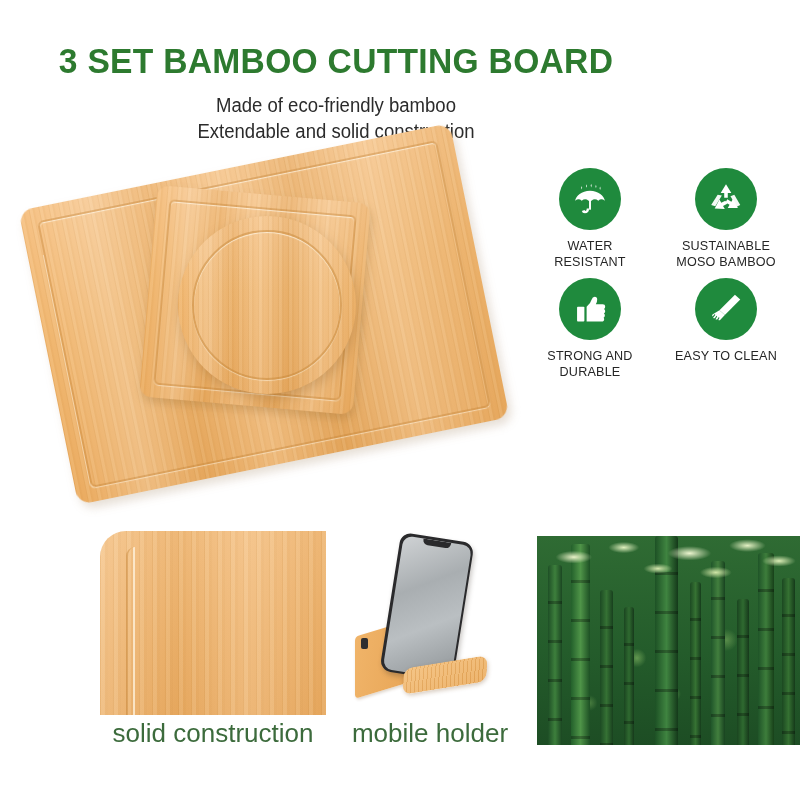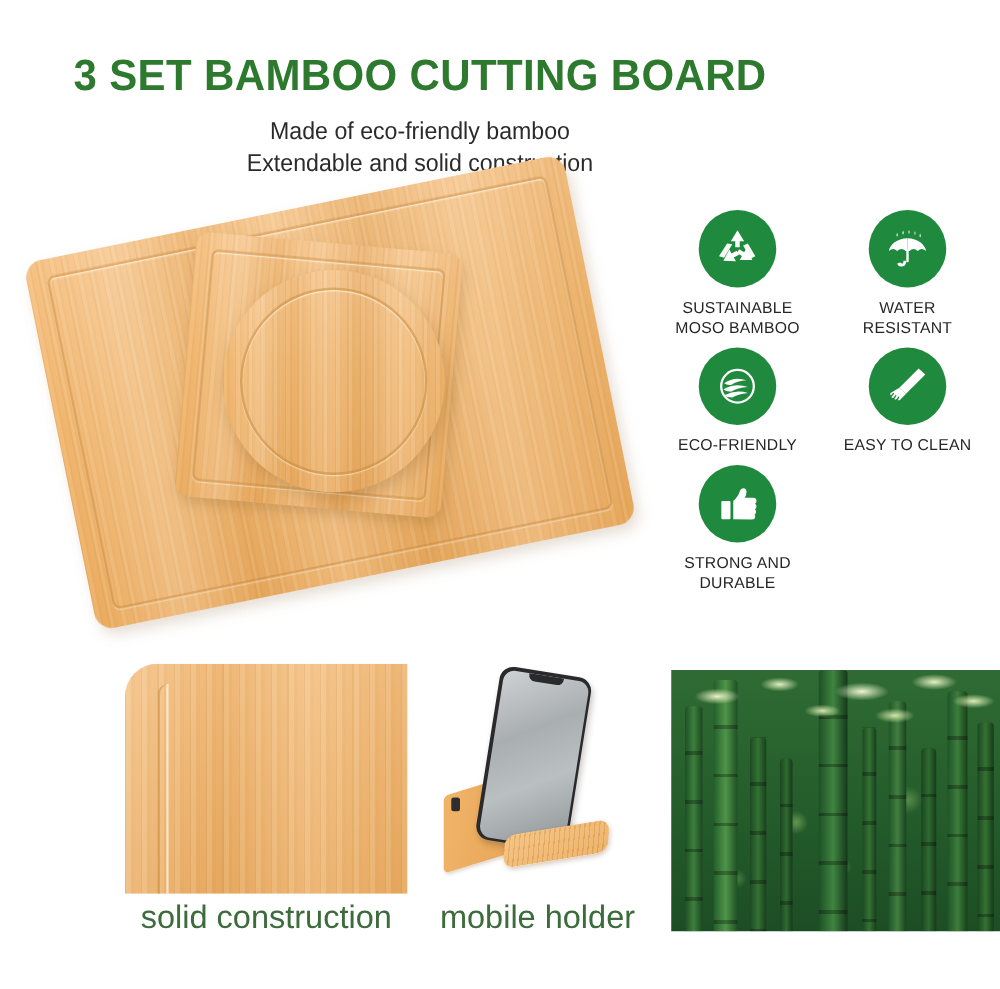--- a/index.html
+++ b/index.html
@@ -218,34 +218,20 @@
 
   <div class="board board-round">
     <div class="board-face">
       <div class="board-groove"></div>
     </div>
   </div>
 
 </div>
 
 <div class="features">
-
-  <div class="feature">
-    <div class="badge">
-      <svg width="38" height="38" viewBox="0 0 64 64" fill="#ffffff">
-        <path d="M32 7 L41 22 L35 22 L35 30 L29 30 L29 22 L23 22 Z"></path>
-        <path d="M13 48 L21 33 L24 38.5 L31 34.8 L34 40 L27 43.8 L30 49 Z"></path>
-        <path d="M52 47 L35 47 L38 41.8 L31.2 37.8 L34.2 32.6 L41 36.6 L44 31.4 Z"></path>
-        <path d="M18 25 L25 26 L14 44 L7 42 Z" opacity="0.95"></path>
-        <path d="M46 25 L39.5 27.5 L50 45 L56 42 Z" opacity="0.95"></path>
-      </svg>
-    </div>
-    <div class="feature-label">SUSTAINABLE
-MOSO BAMBOO</div>
-  </div>
 
   <div class="feature">
     <div class="badge">
       <svg width="38" height="38" viewBox="0 0 64 64" fill="#ffffff">
         <path d="M18 10 q1.6 3.2 0 6 q-1.6 -2.8 0 -6 Z"></path>
         <path d="M26 7 q1.6 3.2 0 6 q-1.6 -2.8 0 -6 Z"></path>
         <path d="M34 6.5 q1.6 3.2 0 6 q-1.6 -2.8 0 -6 Z"></path>
         <path d="M42 8 q1.6 3.2 0 6 q-1.6 -2.8 0 -6 Z"></path>
         <path d="M49 11 q1.6 3.2 0 6 q-1.6 -2.8 0 -6 Z"></path>
         <path d="M32 18 C18 18 8 27 7 35 q6 -5 11 0 q6 -5 11.5 0 L32 35 Z"></path>
@@ -253,50 +239,53 @@
         <rect x="30.4" y="33" width="3.2" height="17"></rect>
         <path d="M30.4 48 q0 8 -7 8 q-4.4 0 -5.2 -4 l4.6 -1.4 q0.4 1.4 1.4 1.4 q2.4 0 2.4 -4 Z"></path>
       </svg>
     </div>
     <div class="feature-label">WATER
 RESISTANT</div>
   </div>
 
   <div class="feature">
     <div class="badge">
-      <svg width="38" height="38" viewBox="0 0 64 64">
-        <circle cx="32" cy="32" r="22" fill="none" stroke="#ffffff" stroke-width="3"></circle>
-        <path d="M14 28 q14 -10 30 -4 q-13 1 -20 6 q-6 1 -10 -2 Z" fill="#ffffff"></path>
-        <path d="M13 36 q16 -9 33 -3 q-14 1 -22 6 q-7 1 -11 -3 Z" fill="#ffffff"></path>
-        <path d="M14 44 q16 -8 32 -3 q-14 2 -21 6 q-7 0 -11 -3 Z" fill="#ffffff"></path>
+      <svg width="38" height="38" viewBox="0 0 64 64" fill="#ffffff">
+        <path d="M32 7 L41 22 L35 22 L35 30 L29 30 L29 22 L23 22 Z"></path>
+        <path d="M13 48 L21 33 L24 38.5 L31 34.8 L34 40 L27 43.8 L30 49 Z"></path>
+        <path d="M52 47 L35 47 L38 41.8 L31.2 37.8 L34.2 32.6 L41 36.6 L44 31.4 Z"></path>
+        <path d="M18 25 L25 26 L14 44 L7 42 Z" opacity="0.95"></path>
+        <path d="M46 25 L39.5 27.5 L50 45 L56 42 Z" opacity="0.95"></path>
       </svg>
     </div>
-    <div class="feature-label">ECO-FRIENDLY</div>
+    <div class="feature-label">SUSTAINABLE
+MOSO BAMBOO</div>
+  </div>
+
+
+  <div class="feature">
+    <div class="badge">
+      <svg width="36" height="36" viewBox="0 0 64 64" fill="#ffffff">
+        <rect x="9" y="28" width="13" height="26" rx="1.5"></rect>
+        <path d="M26 28 q7 -6 9 -13 q1.4 -5 5.4 -5 q4.4 0 4.4 5 q0 4.6 -2.4 8.6 l12 0 q4.6 0 4.6 4.4 q0 2.6 -2 4 q2 1.3 2 3.9 q0 2.7 -2.2 4 q1.6 1.3 1.6 3.6 q0 2.7 -2.2 3.9 q1 1.1 1 2.8 q0 4.2 -4.6 4.2 L26 54 Z"></path>
+      </svg>
+    </div>
+    <div class="feature-label">STRONG AND
+DURABLE</div>
   </div>
 
   <div class="feature">
     <div class="badge">
       <svg width="38" height="38" viewBox="0 0 64 64" fill="#ffffff">
         <path d="M47 8 L56 16 L30 42 L21 34 Z"></path>
         <path d="M22 33 L31 41 L24 49 q-4 4.6 -9 4.6 q-2.6 0 -4.6 -1.2 q2.6 -2 2.6 -5.4 q0 -3.4 -2.6 -5.4 q2 -1.2 4.6 -1.2 q5 0 9 4.6 Z" opacity="0.001"></path>
         <path d="M21 34 L30 42 L22.5 50 q-1.6 1.7 -3.4 0.6 l1.6 -3.2 q0.6 -1.3 -0.8 -1.9 l-2.4 3.8 q-1.7 1.2 -3.2 -0.2 l2.6 -4 q0.6 -1.2 -0.8 -1.8 l-3 4.2 q-1.8 0.8 -2.8 -0.9 l3.4 -4.2 q0.7 -1.1 -0.7 -1.8 l-3.6 3.9 q-1.5 -1.6 -0.2 -3.3 Z"></path>
       </svg>
     </div>
     <div class="feature-label">EASY TO CLEAN</div>
-  </div>
-
-  <div class="feature">
-    <div class="badge">
-      <svg width="36" height="36" viewBox="0 0 64 64" fill="#ffffff">
-        <rect x="9" y="28" width="13" height="26" rx="1.5"></rect>
-        <path d="M26 28 q7 -6 9 -13 q1.4 -5 5.4 -5 q4.4 0 4.4 5 q0 4.6 -2.4 8.6 l12 0 q4.6 0 4.6 4.4 q0 2.6 -2 4 q2 1.3 2 3.9 q0 2.7 -2.2 4 q1.6 1.3 1.6 3.6 q0 2.7 -2.2 3.9 q1 1.1 1 2.8 q0 4.2 -4.6 4.2 L26 54 Z"></path>
-      </svg>
-    </div>
-    <div class="feature-label">STRONG AND
-DURABLE</div>
   </div>
 
 
 </div>
 
 <div>
 
   <div class="panel photo-construction">
     <div class="construction-groove"></div>
   </div>

